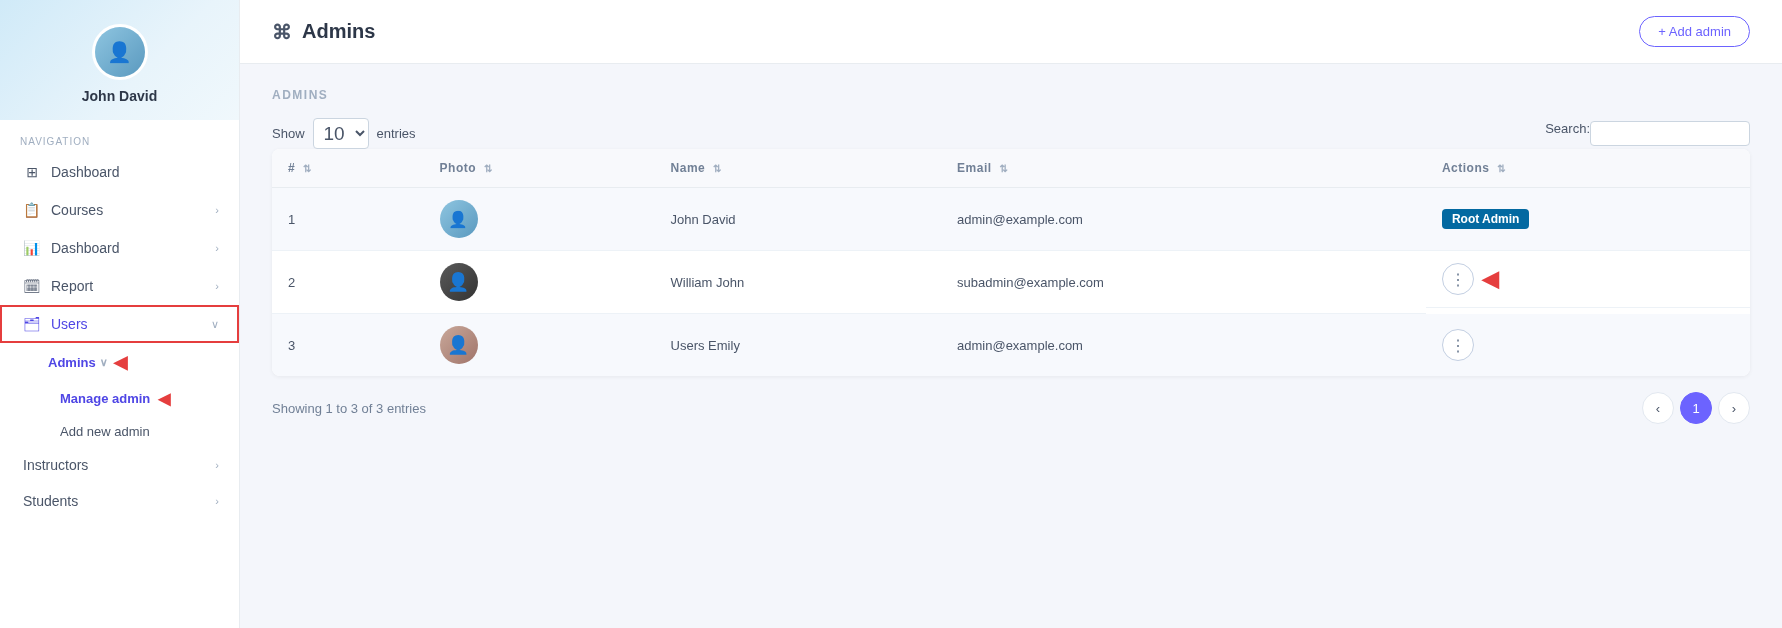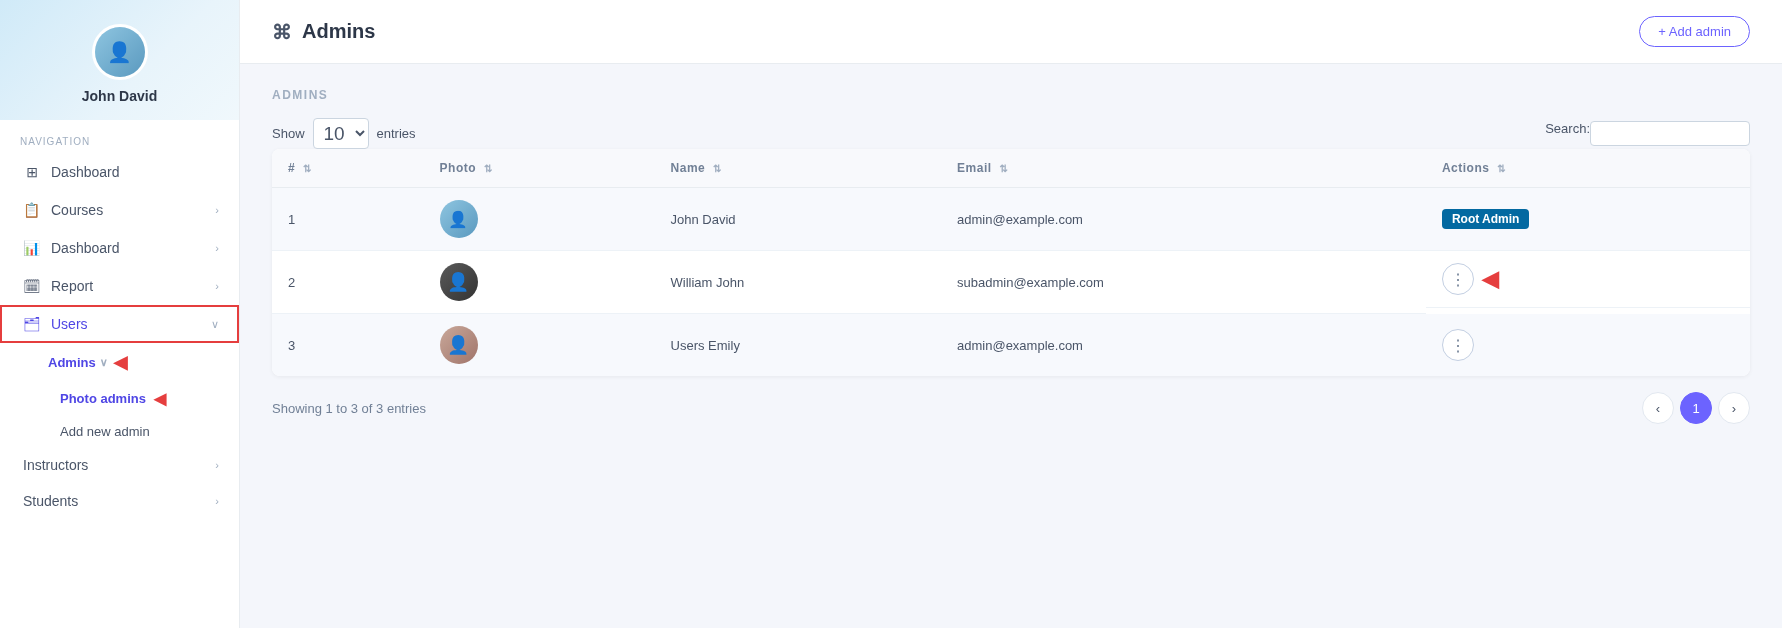--- a/index.html
+++ b/index.html
@@ -349,21 +349,21 @@
 
   <div class="nav-sub">
 
     <div class="nav-sub-item active" style="display:flex;align-items:center;">
       <span>Admins</span>
       <span class="nav-chevron" style="margin-left:4px;">∨</span>
       <span style="color:#e53e3e;font-size:18px;margin-left:6px;font-weight:900;">◀</span>
     </div>
 
     <div class="nav-sub-item highlighted" style="padding-left:60px;display:flex;align-items:center;">
-      <span>Photo admins</span>
+      <span>Manage admin</span>
       <span style="color:#e53e3e;font-size:16px;margin-left:8px;font-weight:900;">◀</span>
     </div>
 
     <div class="nav-sub-item" style="padding-left:60px;">
       <span>Add new admin</span>
     </div>
   </div>
 
   <div class="nav-item">
     <span>Instructors</span>

